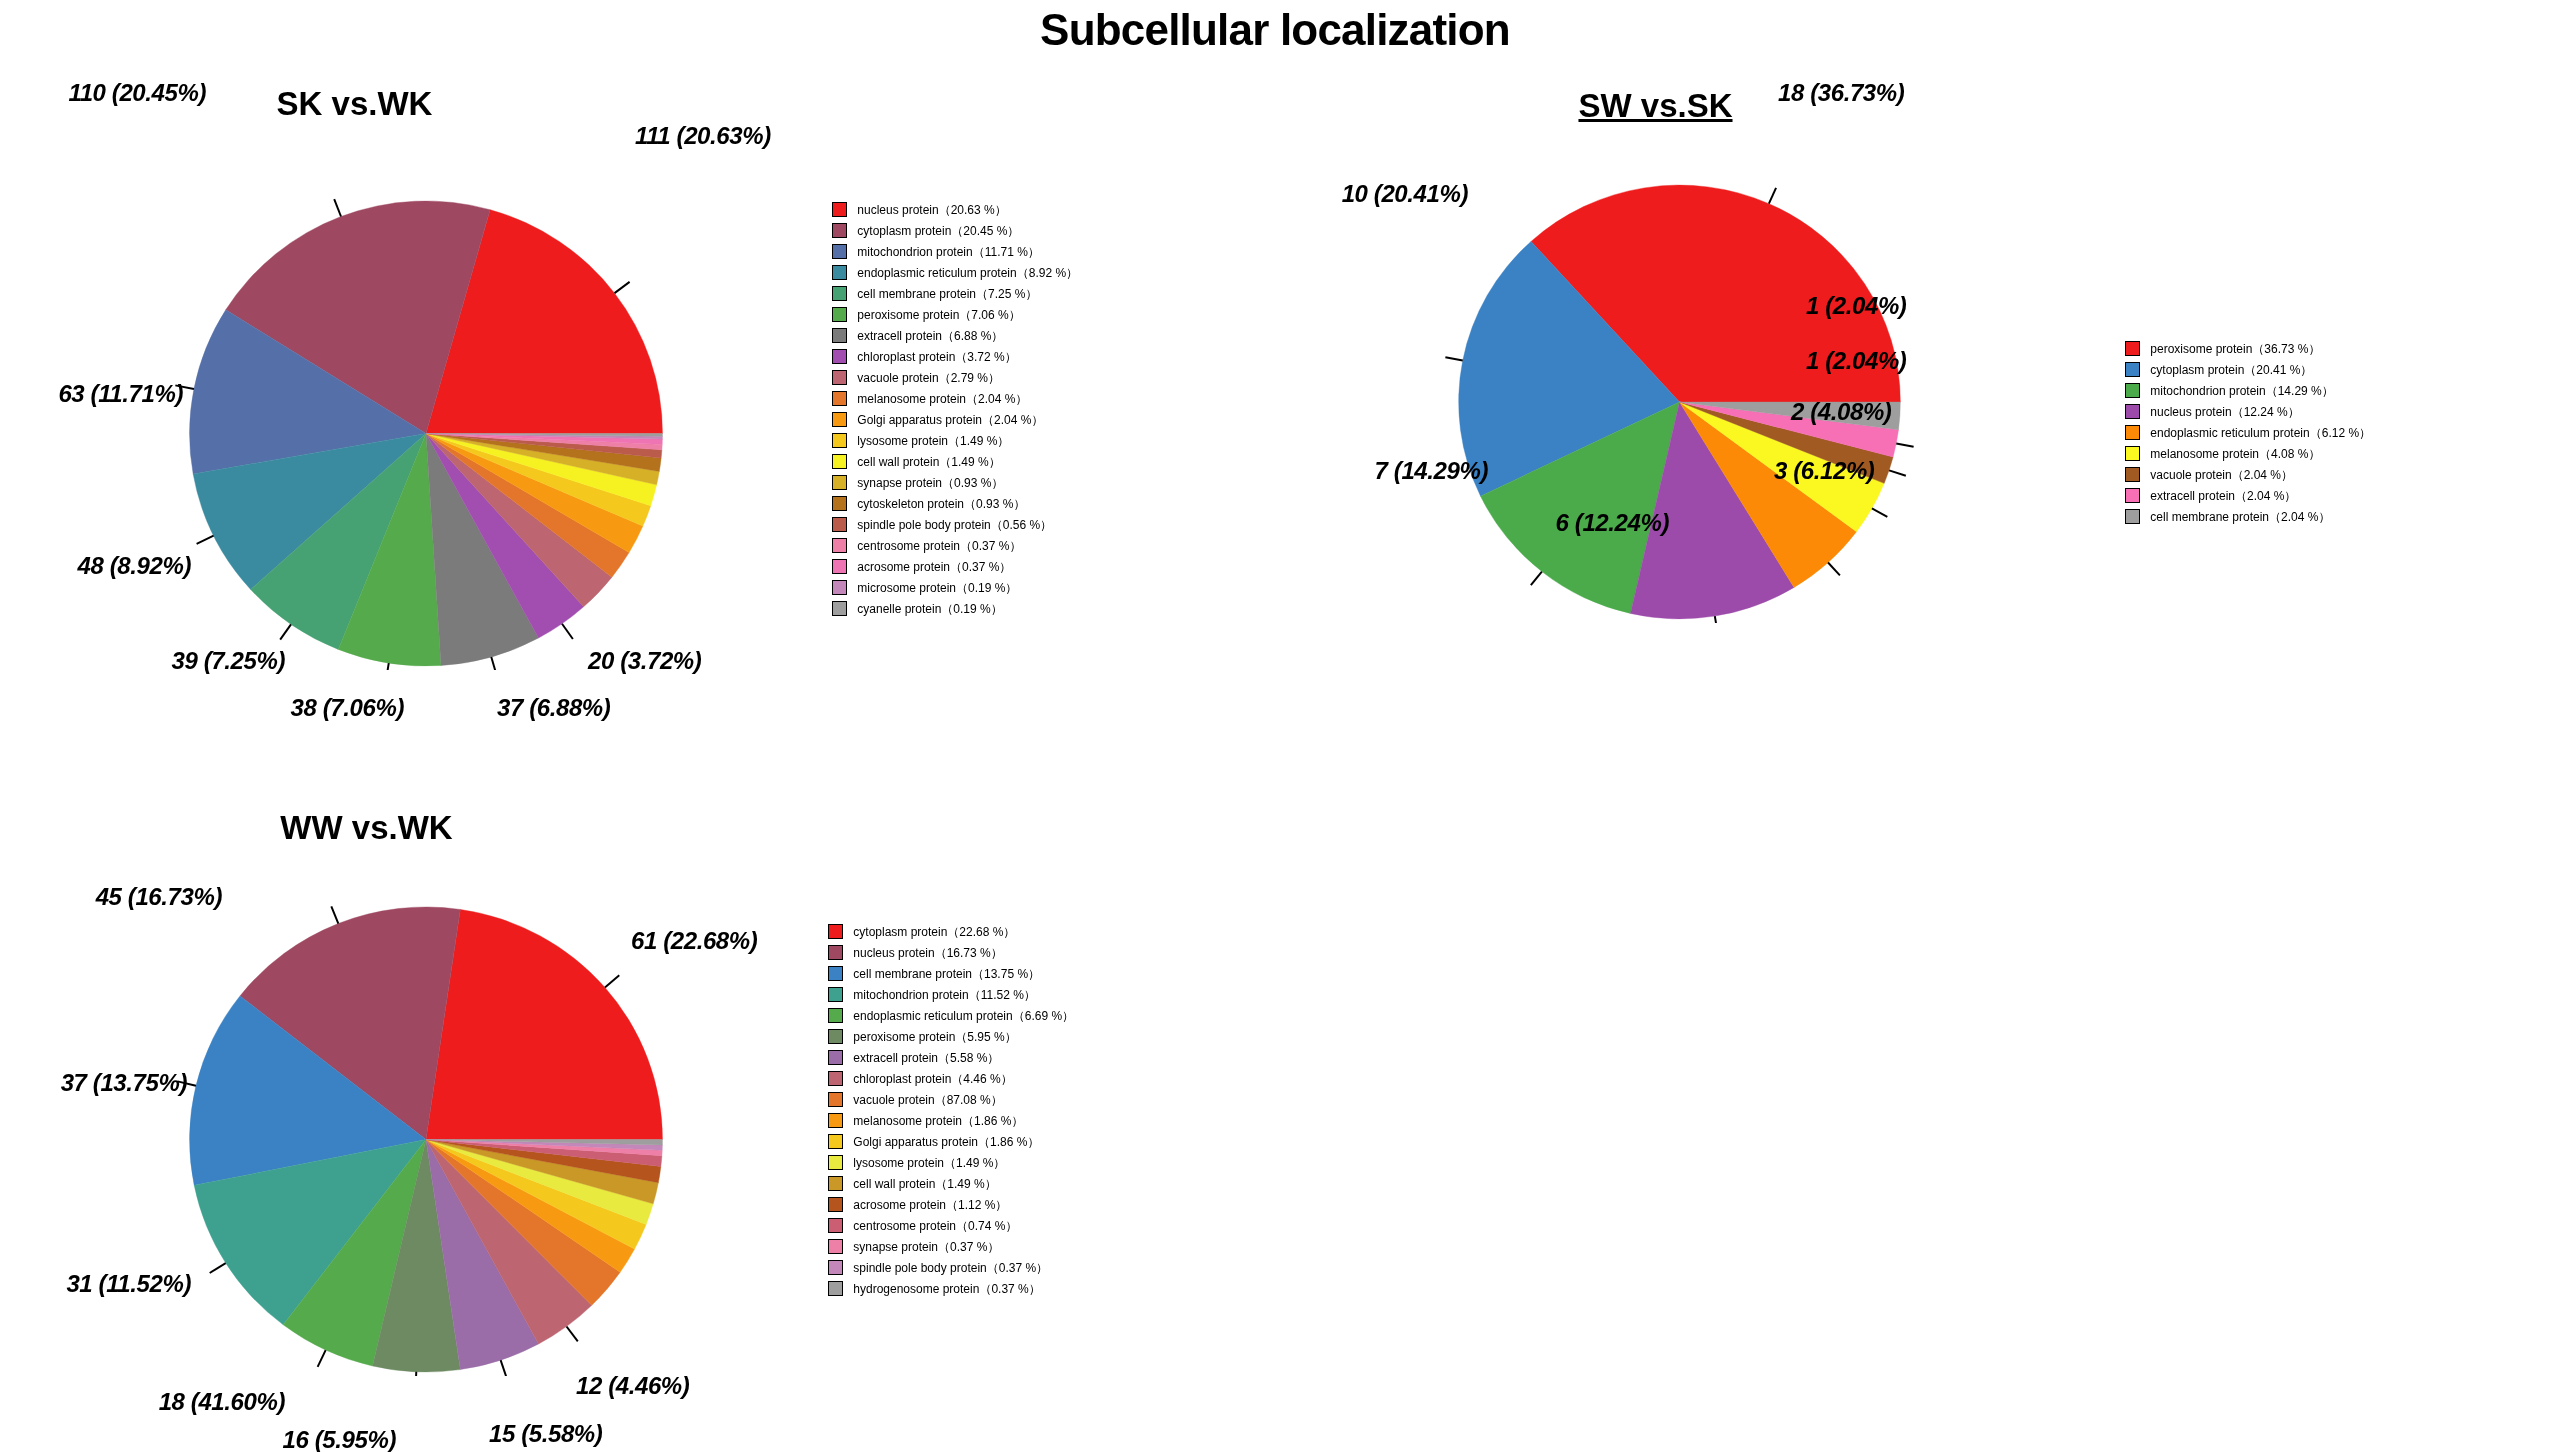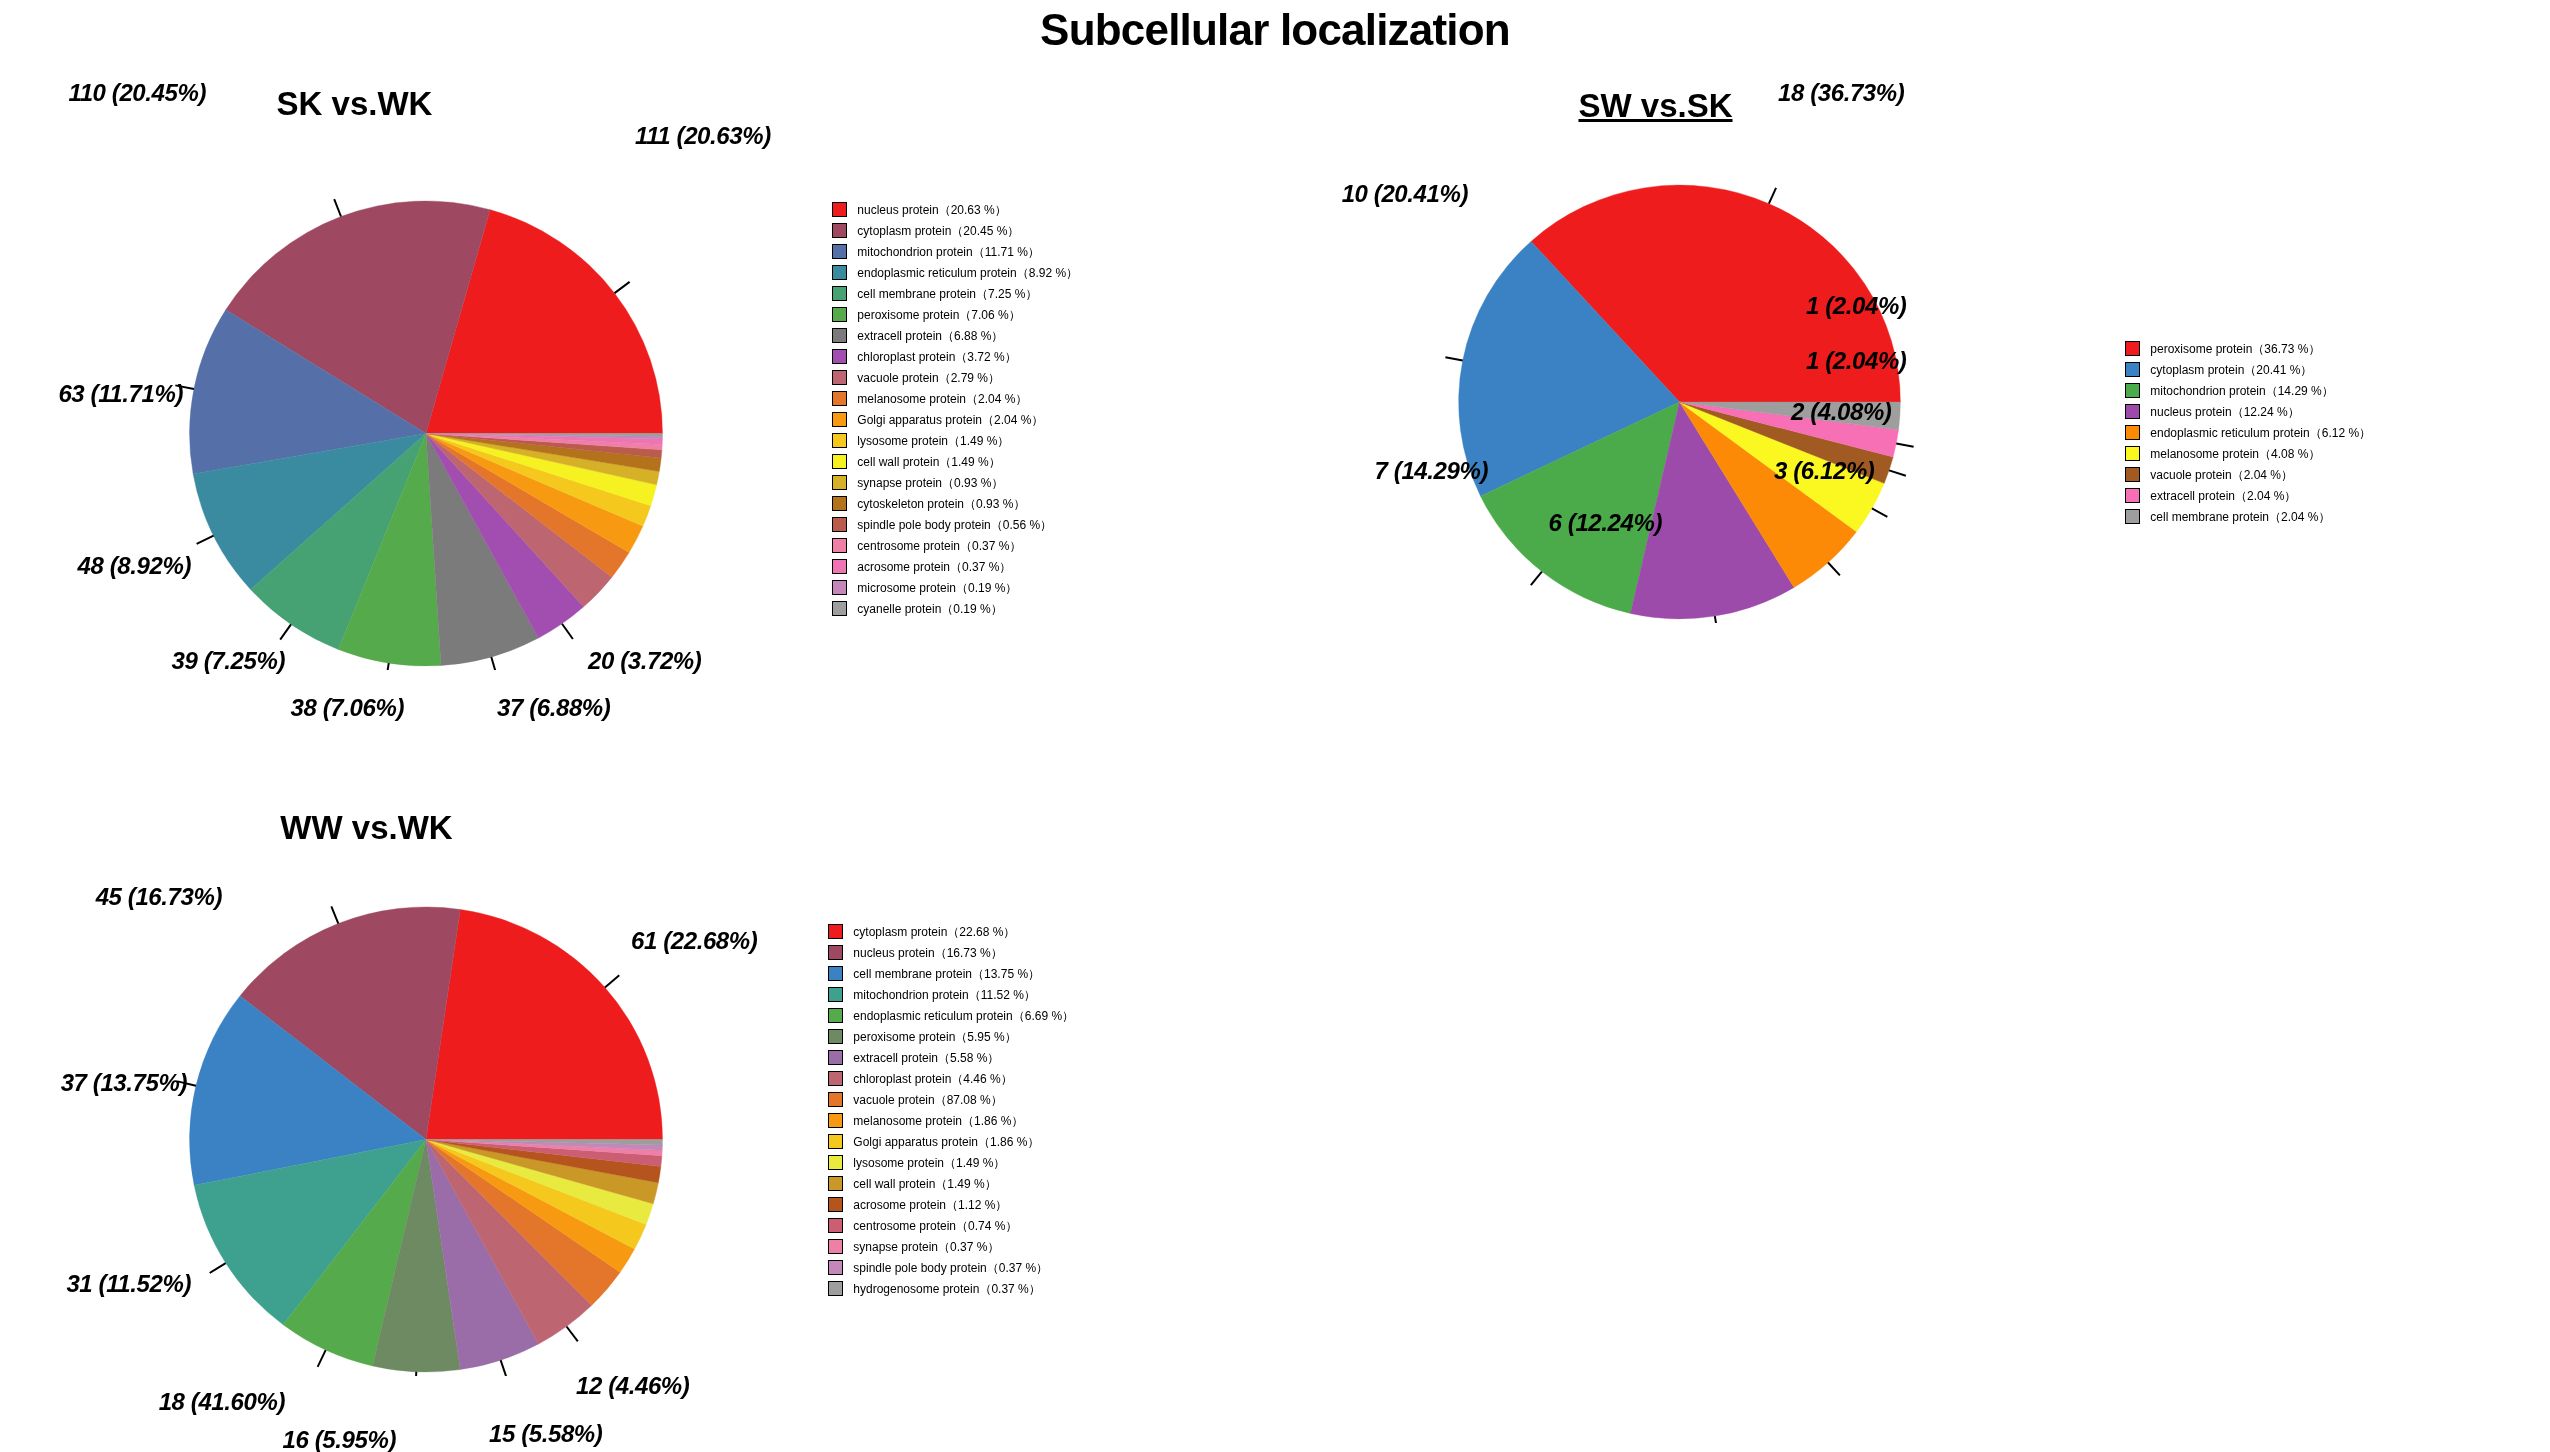--- a/index.html
+++ b/index.html
@@ -191,21 +191,21 @@
         <line x1="498.2960773842493" y1="483.53020917761006" x2="513.3597635749893" y2="499.8126259118189" stroke="#000" stroke-width="2.5"></line>
         <line x1="553.990378798233" y1="414.9104513777712" x2="573.5096091020916" y2="425.70328748799295" stroke="#000" stroke-width="2.5"></line>
         <line x1="575.7440939967062" y1="366.6296572912711" x2="597.0036215164428" y2="373.56002987457276" stroke="#000" stroke-width="2.5"></line>
         <line x1="584.8396523132478" y1="332.55304562290826" x2="606.8268244983076" y2="336.75728927274093" stroke="#000" stroke-width="2.5"></line>
       </svg>
   </div>
 
   <div class="lbl" style="left:485px;top:79px;font-style:italic;">18 (36.73%)</div>
   <div class="lbl r" style="left:0px;top:180px;width:150px;">10 (20.41%)</div>
   <div class="lbl r" style="left:0px;top:457px;width:170px;">7 (14.29%)</div>
-  <div class="lbl r" style="left:5px;top:509px;width:339px;">6 (12.24%)</div>
+  <div class="lbl r" style="left:12px;top:509px;width:339px;">6 (12.24%)</div>
   <div class="lbl" style="left:481px;top:457px;">3 (6.12%)</div>
   <div class="lbl" style="left:498px;top:398px;">2 (4.08%)</div>
   <div class="lbl" style="left:513px;top:347px;">1 (2.04%)</div>
   <div class="lbl" style="left:513px;top:292px;">1 (2.04%)</div>
 
   <div class="legend" style="left:832px;top:338px;">
     <div class="legend-row">
         <span class="sw" style="background: rgb(238, 28, 28);"></span>
         <span class="lg-text">peroxisome protein（36.73 %）</span>
       </div>

